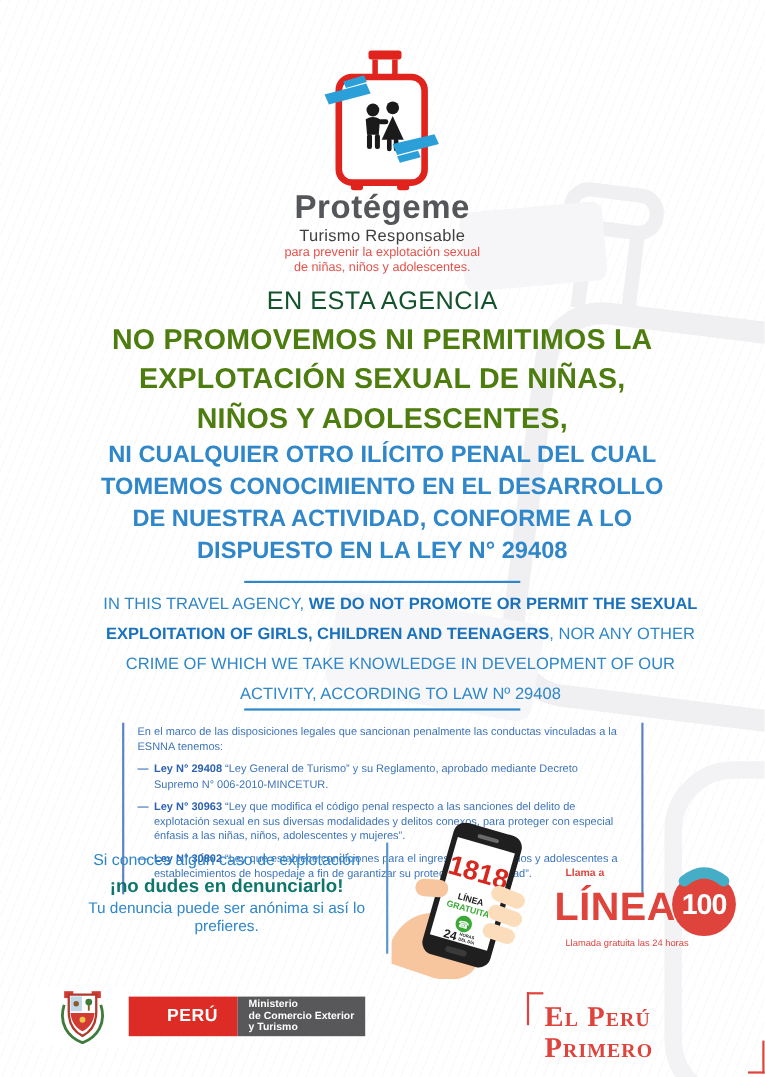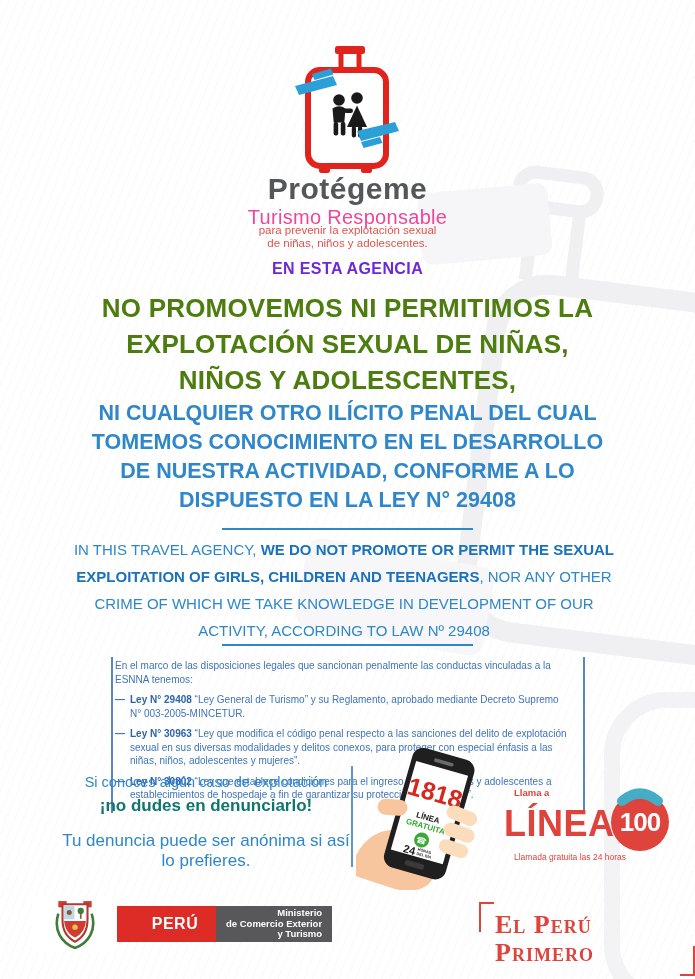--- a/index.html
+++ b/index.html
@@ -17,61 +17,61 @@
   }
   .abs{position:absolute;}
   .center{left:0;right:0;text-align:center;}
 
   
   #watermarks{position:absolute;inset:0;z-index:0;pointer-events:none;}
 
   
   .logo-svg{left:287px;top:44px;z-index:2;}
   .brand{top:172px;font-size:30px;font-weight:700;color:#54565A;letter-spacing:.5px;z-index:2;}
-  .tagline{top:206px;font-size:20px;color:#ec4899;font-weight:400;letter-spacing:.3px;z-index:2;}
+  .tagline{top:206px;font-size:15px;color:#404040;font-weight:400;letter-spacing:.3px;z-index:2;}
   .logo-sub{top:224px;font-size:11.5px;line-height:12.5px;font-weight:400;color:#E2524A;z-index:2;}
 
   
-  .intro{top:260px;font-size:16px;font-weight:700;color:#6d28d9;letter-spacing:.4px;z-index:2;}
+  .intro{top:260px;font-size:23px;font-weight:400;color:#14532d;letter-spacing:.4px;z-index:2;}
   .head-bold{top:290px;font-size:26px;line-height:36px;font-weight:700;color:#4d7c0f;letter-spacing:.2px;z-index:2;}
   .head-body{top:399px;font-size:21.5px;line-height:29px;font-weight:700;color:#2F87C9;z-index:2;}
 
   .divider{left:222px;width:251px;height:2px;background:#2F87C9;z-index:2;}
   .d1{top:528px;} .d2{top:644px;}
 
-  .english{top:536px;left:44px;width:600px;text-align:center;
+  .english{top:536px;left:64px;width:600px;text-align:center;
     font-size:15px;line-height:27px;color:#2F87C9;z-index:2;}
   .english b{color:#1A72BC;}
 
   
   .legal{top:657px;left:111px;width:474px;box-sizing:border-box;
     border-left:2px solid #5B84C4;border-right:2px solid #5B84C4;
-    padding:2px 16px 4px 2px;color:#3E74B8;font-size:10px;line-height:13.5px;z-index:2;}
+    padding:2px 16px 4px 12px;color:#3E74B8;font-size:10px;line-height:13.5px;z-index:2;}
   .legal .lintro{margin-bottom:7px;}
   .legal .item{display:flex;margin-bottom:7px;}
   .legal .dash{font-weight:700;margin-right:5px;flex:0 0 auto;}
   .legal .law{font-weight:700;color:#2D62B0;}
 
   
   .cta{top:772px;left:62px;width:288px;text-align:center;color:#2F87C9;z-index:2;}
   .cta .l{font-size:14.5px;line-height:20.5px;}
   .cta .l3{font-size:17px;line-height:23px;font-weight:700;color:#0f766e;margin-top:1px;}
-  .cta .note{font-size:17px;margin-top:14px;}
+  .cta .note{font-size:14px;}
   .vsep{left:351px;top:766px;width:2px;height:101px;background:#5E95CB;z-index:2;}
 
   .phone-svg{left:356px;top:748px;z-index:2;}
   .linea-svg{left:498px;top:780px;z-index:2;}
 
   
   .gov-logo{left:32px;top:897px;height:54px;display:flex;align-items:center;z-index:2;}
   .emblem-box{width:85px;height:54px;display:flex;align-items:center;justify-content:center;background:#fff;}
   .peru-red{width:82px;height:36px;background:#DD2C26;color:#fff;display:flex;align-items:center;justify-content:center;
     font-size:16px;font-weight:700;letter-spacing:.5px;padding-left:17px;}
   .ministry{height:36px;background:#58585A;color:#fff;display:flex;flex-direction:column;justify-content:center;
-    padding:0 10px;font-size:9.5px;line-height:10.5px;font-weight:700;align-items:flex-end;}
+    padding:0 10px;font-size:9.5px;line-height:10.5px;font-weight:700;}
   .slogan{left:479px;top:902px;padding:9px 16px;z-index:2;
     font-family:"Liberation Serif", serif;font-variant:small-caps;font-weight:700;
     font-size:26px;line-height:28px;color:#DE433C;letter-spacing:1px;}
   .slogan::before{content:"";position:absolute;left:0;top:0;width:13px;height:28px;
     border-left:2.5px solid #DE433C;border-top:2.5px solid #DE433C;}
   .slogan::after{content:"";position:absolute;right:0;bottom:0;width:13px;height:28px;
     border-right:2.5px solid #DE433C;border-bottom:2.5px solid #DE433C;}
 </style>
 </head>
 <body>
@@ -144,21 +144,21 @@
   <div>CRIME OF WHICH WE TAKE KNOWLEDGE IN DEVELOPMENT OF OUR</div>
   <div>ACTIVITY, ACCORDING TO LAW Nº 29408</div>
 </div>
 
 <div class="abs divider d2"></div>
 
 <div class="abs legal">
   <div class="lintro">En el marco de las disposiciones legales que sancionan penalmente las conductas vinculadas a la ESNNA tenemos:</div>
   <div class="item">
     <span class="dash">—</span>
-    <span><span class="law">Ley N° 29408</span><span> “Ley General de Turismo” y su Reglamento, aprobado mediante Decreto Supremo N° 003-2005-MINCETUR.</span></span>
+    <span><span class="law">Ley N° 29408</span><span> “Ley General de Turismo” y su Reglamento, aprobado mediante Decreto Supremo N° 006-2010-MINCETUR.</span></span>
   </div>
   <div class="item">
     <span class="dash">—</span>
     <span><span class="law">Ley N° 30963</span><span> “Ley que modifica el código penal respecto a las sanciones del delito de explotación sexual en sus diversas modalidades y delitos conexos, para proteger con especial énfasis a las niñas, niños, adolescentes y mujeres”.</span></span>
   </div>
   <div class="item">
     <span class="dash">—</span>
     <span><span class="law">Ley N° 30802</span><span> “Ley que establece condiciones para el ingreso de niñas, niños y adolescentes a establecimientos de hospedaje a fin de garantizar su protección e integridad”.</span></span>
   </div>
 </div>

